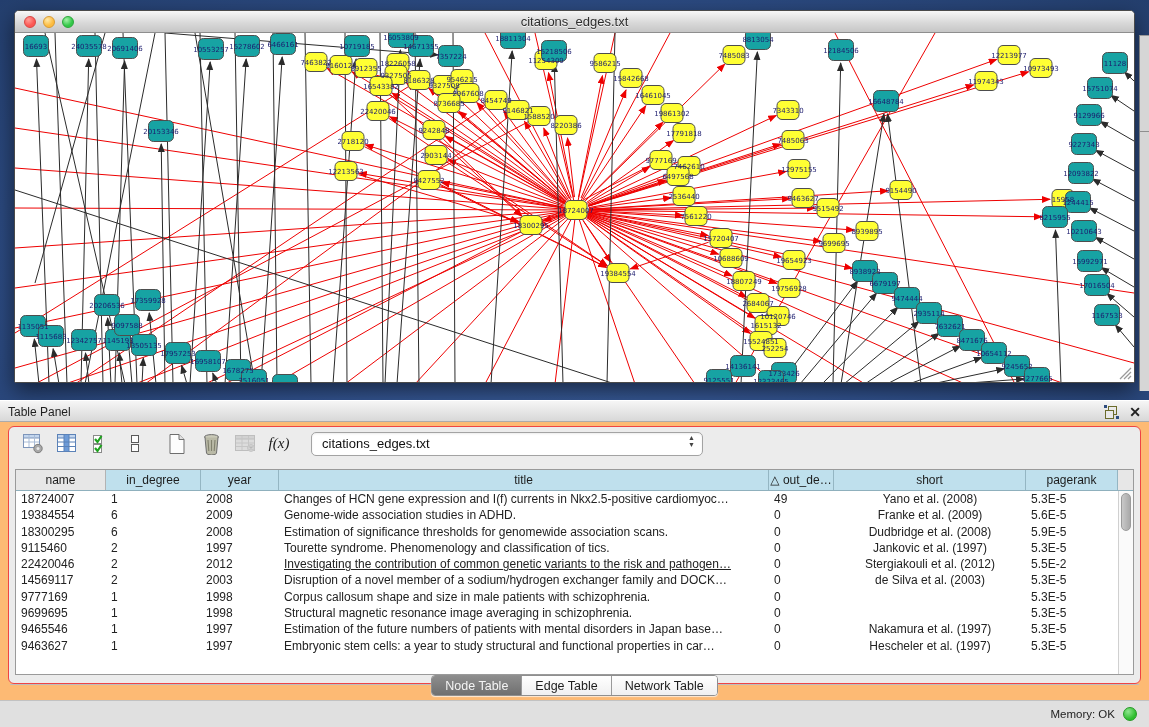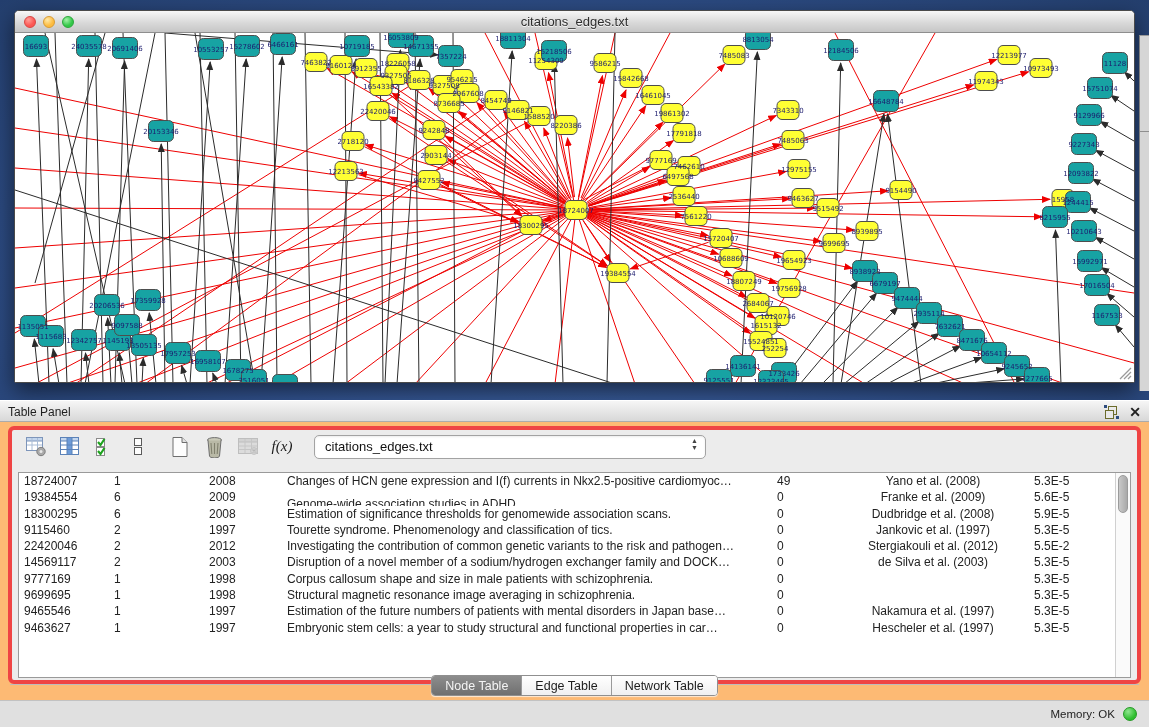--- a/index.html
+++ b/index.html
@@ -32,21 +32,21 @@
 
   
   .table-panel { position:absolute; left:0; top:400px; width:1149px; height:327px; background:#fdba74; }
   .panel-header { height:22px; background:linear-gradient(#f6f6f6,#d8d8d8);
     border-top:1px solid #fff; border-bottom:1px solid #ababab; position:relative; }
   .panel-header .ptitle { position:absolute; left:8px; top:4px; font-size:12px; color:#1f1f1f; }
   .panel-header .hdr-icons { position:absolute; right:8px; top:3px; display:flex; gap:10px; align-items:center; }
   .xclose { font-size:14px; font-weight:bold; color:#222; line-height:16px; cursor:default; }
 
   .box { position:absolute; left:8px; top:26px; width:1133px; height:258px;
-    border:4px solid #ef4444; border-radius:6px; background:#ececec; }
+    border:1px solid #ef4444; border-radius:6px; background:#ececec; }
   .toolbar { display:flex; align-items:center; gap:10px; padding:5px 10px 4px 12px; height:32px; }
   .tool { width:24px; height:22px; display:flex; align-items:center; justify-content:center; }
   .fx { font-family:"Liberation Serif", serif; font-style:italic; font-size:15px; color:#1a1a1a; }
   .combo { margin-left:10px; width:392px; height:24px; background:#fff; border:1px solid #a3a3a3;
     border-radius:5px; position:relative; font-size:13px; color:#111; line-height:22px; padding-left:10px;
     box-shadow:inset 0 1px 2px rgba(0,0,0,.08); }
   .combo .arrows { position:absolute; right:7px; top:1px; font-size:7px; color:#444; line-height:7px; text-align:center; }
 
   .tablewrap { position:absolute; left:6px; right:6px; top:42px; height:206px;
     border:1px solid #9a9a9a; background:#fff; display:flex; flex-direction:column; }
@@ -582,35 +582,45 @@
           </svg>
       </span>
       <span class="tool fx">f(x)</span>
       <div class="combo">
         <span>citations_edges.txt</span>
         <span class="arrows">▲<br>▼</span>
       </div>
     </div>
 
     <div class="tablewrap">
+      <div class="thead" id="thead">
+          <div class="th gray" style="width: 90px;">name</div>
+          <div class="th" style="width: 95px;">in_degree</div>
+          <div class="th" style="width: 78px;">year</div>
+          <div class="th" style="width: 490px;">title</div>
+          <div class="th" style="width: 65px;">△ out_de…</div>
+          <div class="th" style="width: 192px;">short</div>
+          <div class="th" style="width: 86px; flex: 1 1 0%;">pagerank</div>
+          <div class="th sb" style="width: 15px;"></div>
+        </div>
       <div class="tbody" id="tbody">
         <div class="tr">
             <div class="td" style="width: 90px;">18724007</div>
             <div class="td" style="width: 95px;">1</div>
             <div class="td" style="width: 78px;">2008</div>
             <div class="td" style="width: 490px;">Changes of HCN gene expression and I(f) currents in Nkx2.5-positive cardiomyoc…</div>
             <div class="td" style="width: 65px;">49</div>
             <div class="td center" style="width: 192px;">Yano et al. (2008)</div>
             <div class="td" style="width: 86px; flex: 1 1 0%;">5.3E-5</div>
           </div>
           <div class="tr">
             <div class="td" style="width: 90px;">19384554</div>
             <div class="td" style="width: 95px;">6</div>
             <div class="td" style="width: 78px;">2009</div>
-            <div class="td" style="width: 490px; margin-top: 7px;">Genome-wide association studies in ADHD.</div>
+            <div class="td" style="width: 490px;">Genome-wide association studies in ADHD.</div>
             <div class="td" style="width: 65px;">0</div>
             <div class="td center" style="width: 192px;">Franke et al. (2009)</div>
             <div class="td" style="width: 86px; flex: 1 1 0%;">5.6E-5</div>
           </div>
           <div class="tr">
             <div class="td" style="width: 90px;">18300295</div>
             <div class="td" style="width: 95px;">6</div>
             <div class="td" style="width: 78px;">2008</div>
             <div class="td" style="width: 490px;">Estimation of significance thresholds for genomewide association scans.</div>
             <div class="td" style="width: 65px;">0</div>
@@ -623,21 +633,21 @@
             <div class="td" style="width: 78px;">1997</div>
             <div class="td" style="width: 490px;">Tourette syndrome. Phenomenology and classification of tics.</div>
             <div class="td" style="width: 65px;">0</div>
             <div class="td center" style="width: 192px;">Jankovic et al. (1997)</div>
             <div class="td" style="width: 86px; flex: 1 1 0%;">5.3E-5</div>
           </div>
           <div class="tr">
             <div class="td" style="width: 90px;">22420046</div>
             <div class="td" style="width: 95px;">2</div>
             <div class="td" style="width: 78px;">2012</div>
-            <div class="td" style="width: 490px;">Investigating the contribution of common genetic variants to the risk and pathogen…</div>
+            <div class="td" style="width: 490px; text-decoration: underline;">Investigating the contribution of common genetic variants to the risk and pathogen…</div>
             <div class="td" style="width: 65px;">0</div>
             <div class="td center" style="width: 192px;">Stergiakouli et al. (2012)</div>
             <div class="td" style="width: 86px; flex: 1 1 0%;">5.5E-2</div>
           </div>
           <div class="tr">
             <div class="td" style="width: 90px;">14569117</div>
             <div class="td" style="width: 95px;">2</div>
             <div class="td" style="width: 78px;">2003</div>
             <div class="td" style="width: 490px;">Disruption of a novel member of a sodium/hydrogen exchanger family and DOCK…</div>
             <div class="td" style="width: 65px;">0</div>

